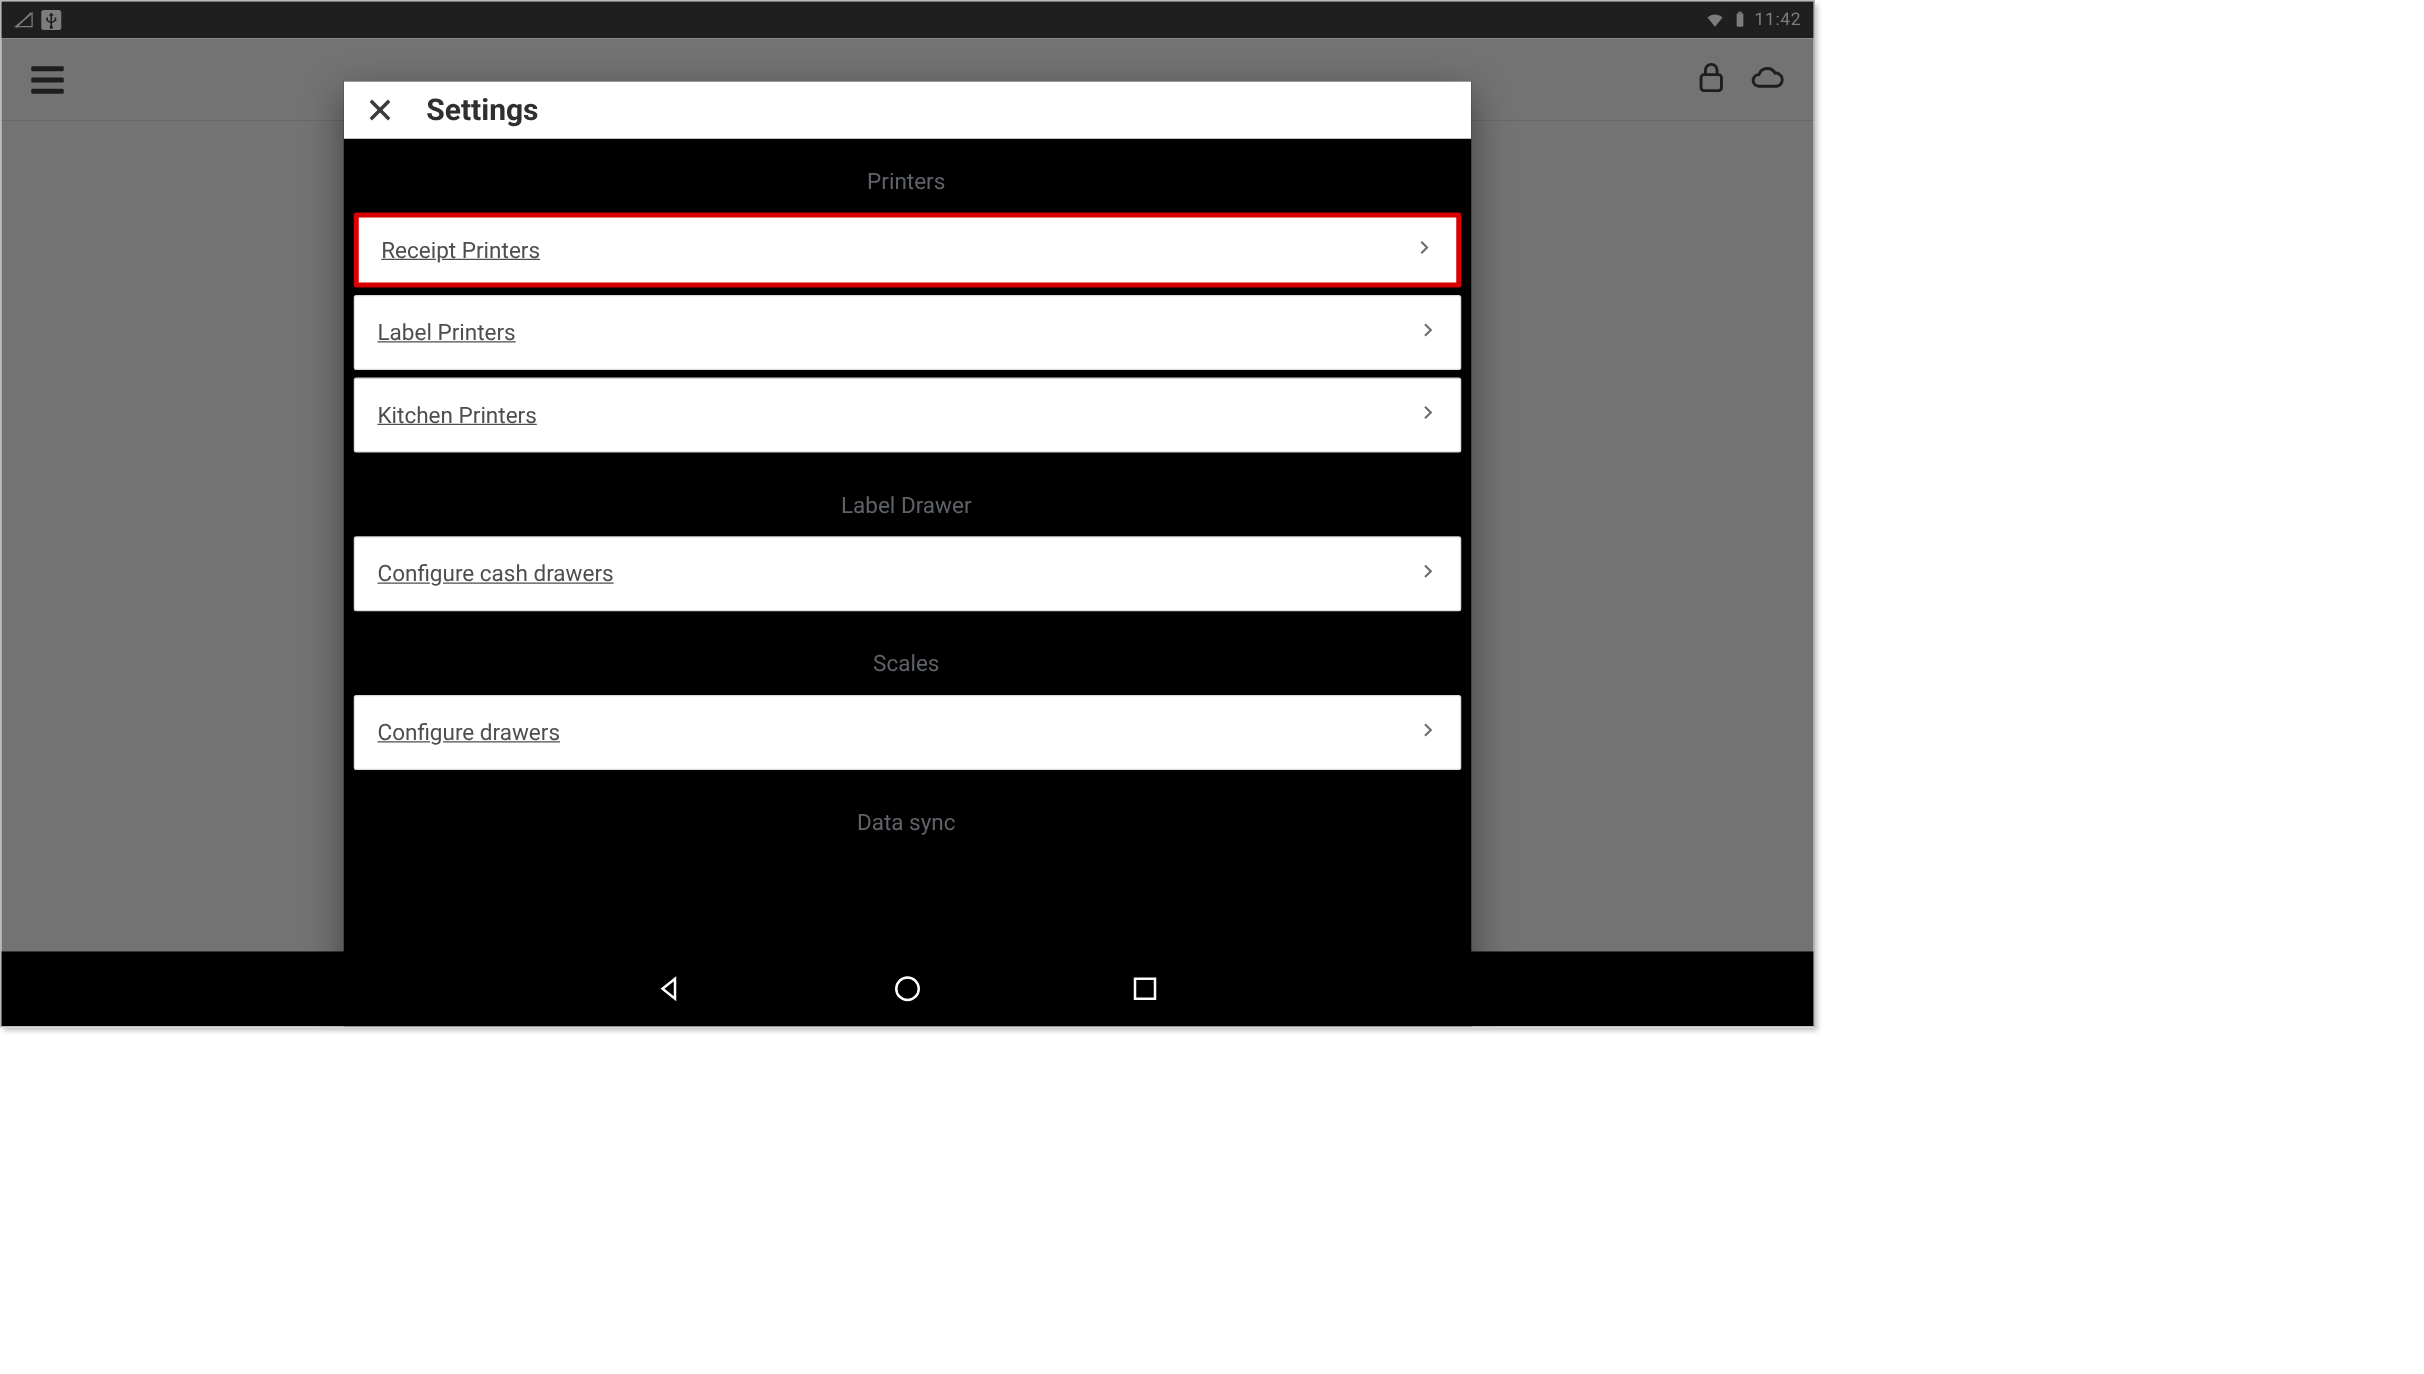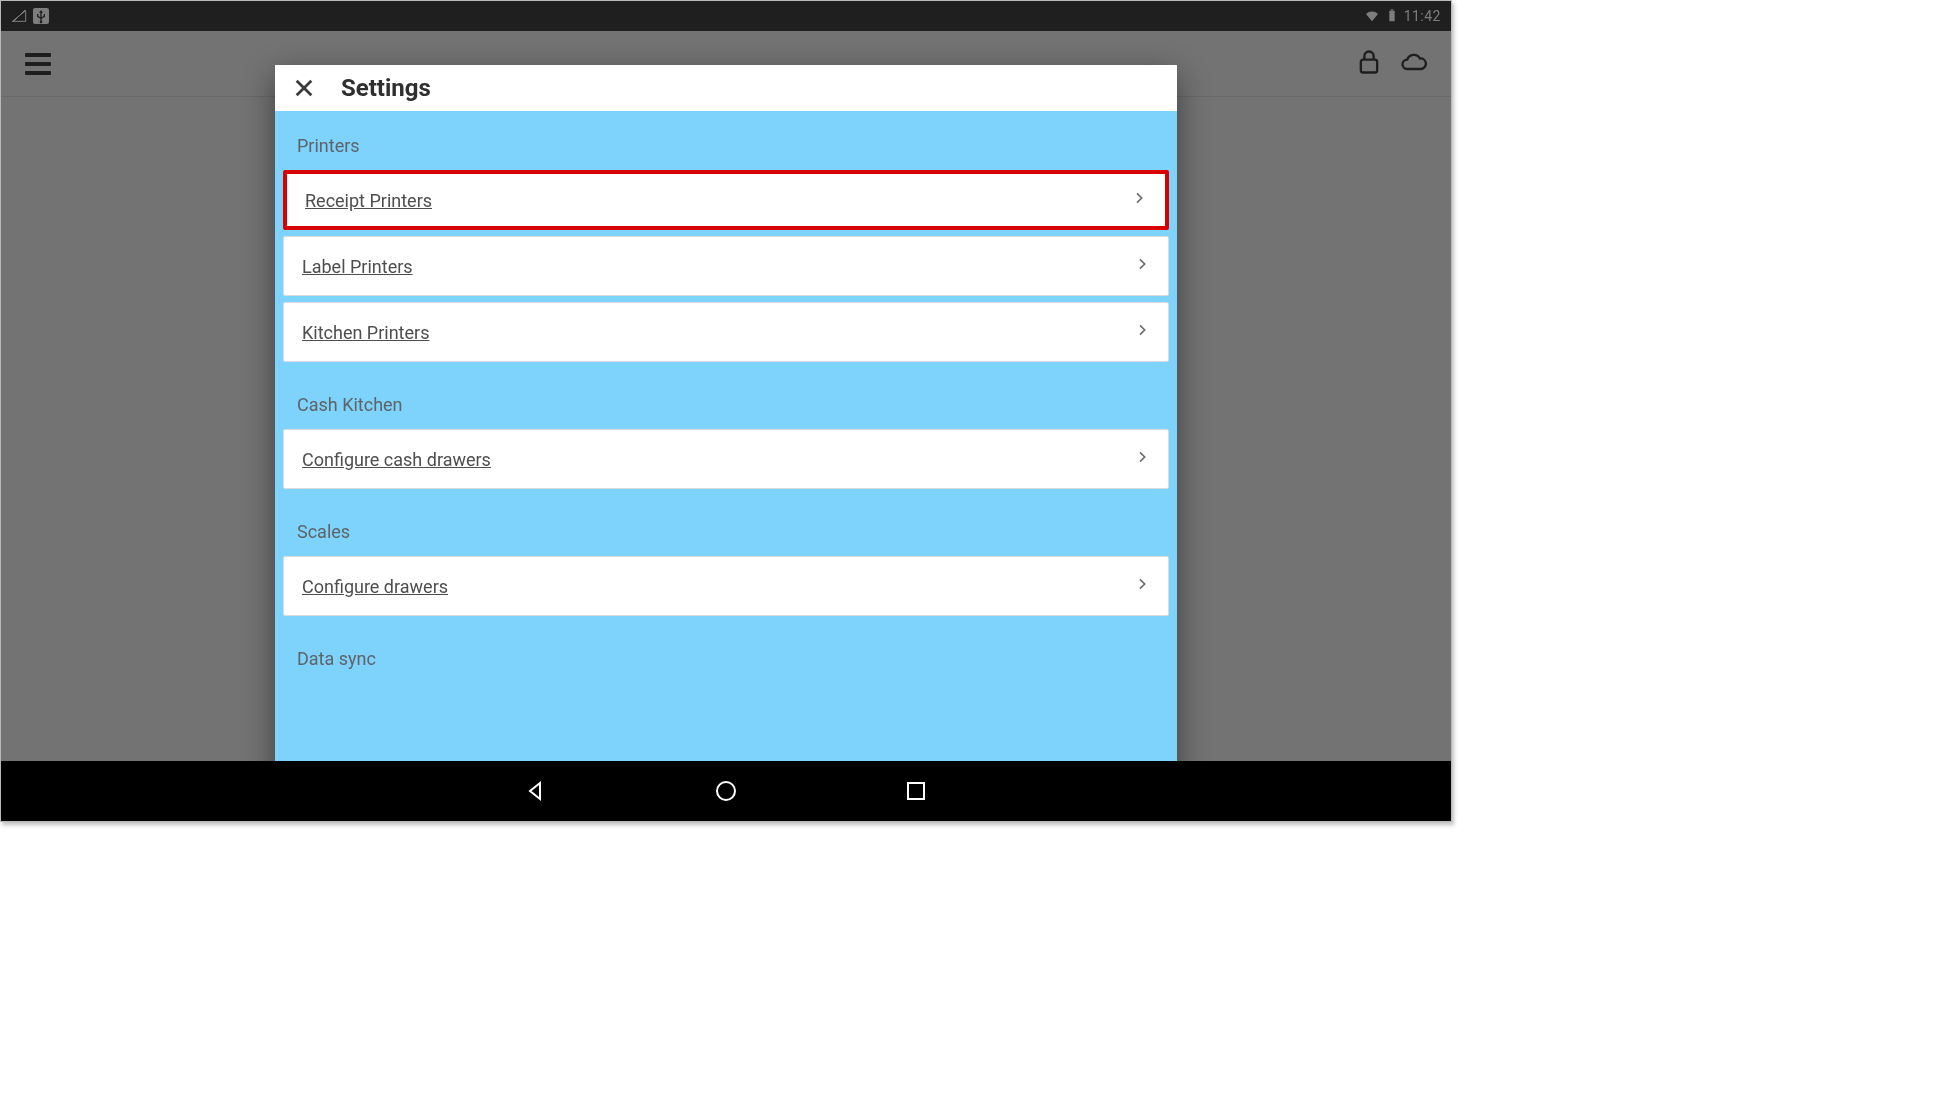--- a/index.html
+++ b/index.html
@@ -69,21 +69,21 @@
   }
 
   
   .modal {
     position:absolute;
     top: 64px;
     left: 50%;
     transform: translateX(-50%);
     width: 902px;
     height: 835px;
-    background:#7dd3fc;
+    background:#000000;
     box-shadow: 0 10px 30px rgba(0,0,0,0.45);
     display:flex; flex-direction:column;
     overflow:hidden;
   }
   .modal-header {
     background:#ffffff;
     height:46px;
     display:flex; align-items:center;
     gap: 22px;
     padding: 0 14px;
@@ -94,20 +94,21 @@
 
   .modal-scroll {
     flex:1;
     overflow-y:auto;
     padding: 0 0 6px 0;
   }
   .section-header {
     font-size:18px;
     color:#5f6368;
     padding: 26px 24px 10px 22px;
+    text-align: center;
   }
   .section-header.first { padding-top: 24px; }
 
   .setting-row {
     background:#ffffff;
     border:1px solid #d8dcdf;
     border-radius:2px;
     margin: 4px 8px 6px 8px;
     height:60px;
     display:flex; align-items:center; justify-content:space-between;
@@ -216,21 +217,21 @@
           <span class="chevron"><svg viewBox="0 0 24 24">
               <polyline points="9 5 16 12 9 19"></polyline>
             </svg></span>
         </div>
         <div class="setting-row">
           <span class="row-label">Kitchen Printers</span>
           <span class="chevron"><svg viewBox="0 0 24 24">
               <polyline points="9 5 16 12 9 19"></polyline>
             </svg></span>
         </div>
-        <div class="section-header">Cash Kitchen</div>
+        <div class="section-header">Label Drawer</div>
         <div class="setting-row">
           <span class="row-label">Configure cash drawers</span>
           <span class="chevron"><svg viewBox="0 0 24 24">
               <polyline points="9 5 16 12 9 19"></polyline>
             </svg></span>
         </div>
         <div class="section-header">Scales</div>
         <div class="setting-row">
           <span class="row-label">Configure drawers</span>
           <span class="chevron"><svg viewBox="0 0 24 24">

